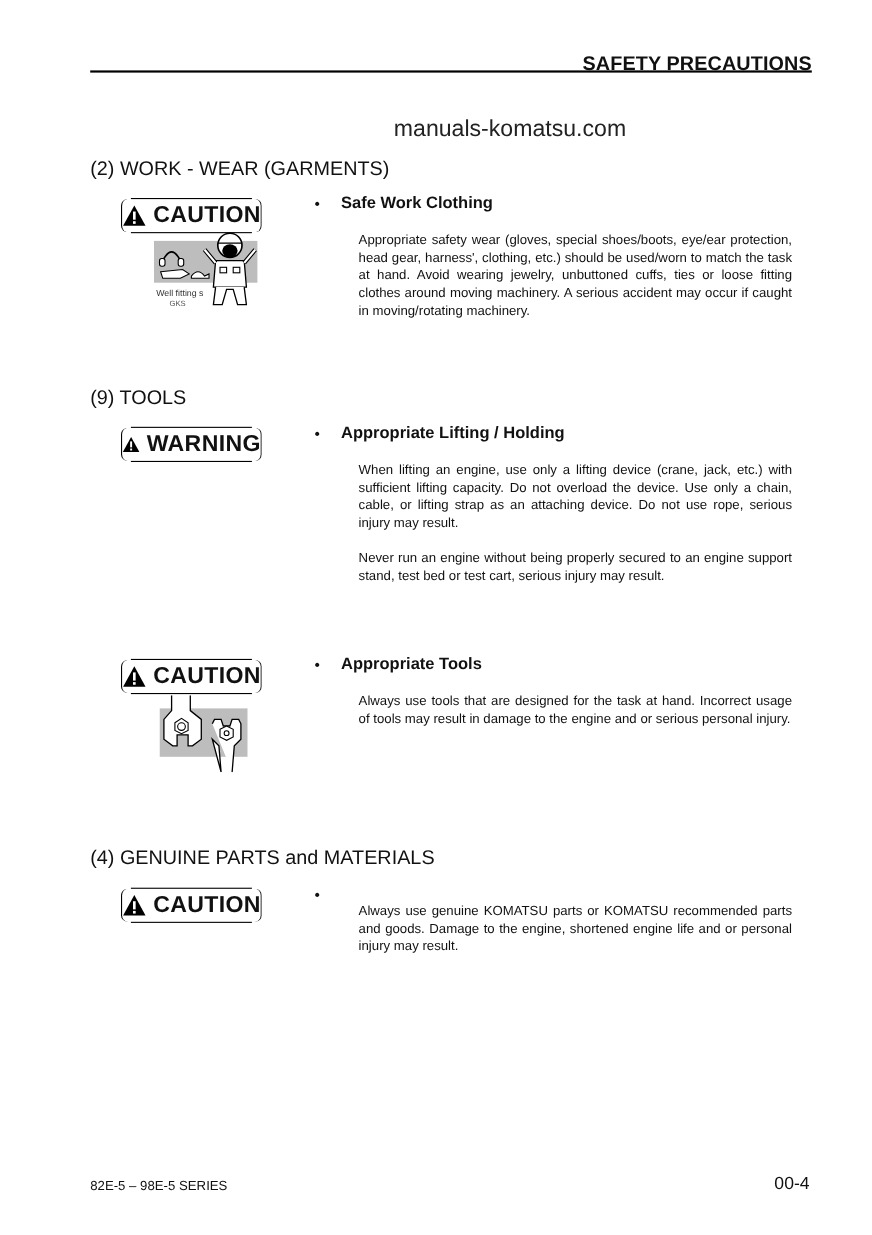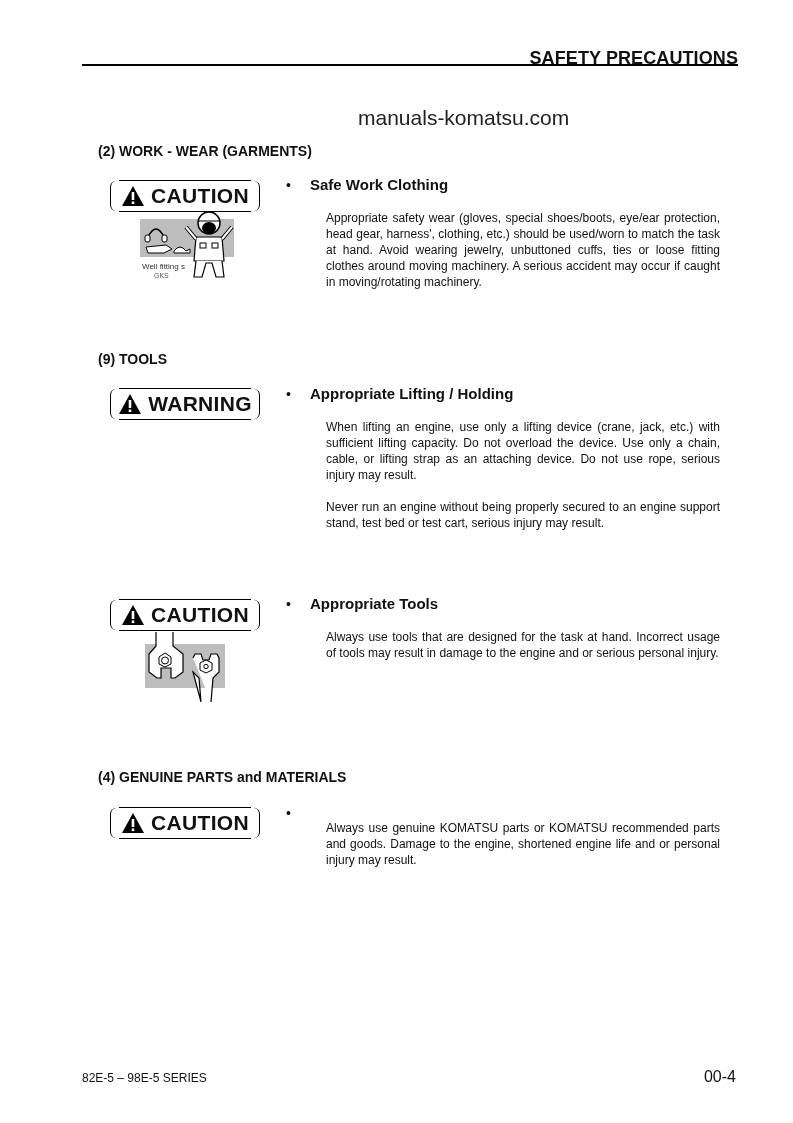--- a/index.html
+++ b/index.html
@@ -2,22 +2,22 @@
 <html><head>
 <meta charset="utf-8">
 <style>
   html, body { margin: 0; padding: 0; background: #ffffff; }
   body { width: 793px; height: 1123px; position: relative; overflow: hidden;
          font-family: "Liberation Sans", sans-serif; color: #111; }
   .abs { position: absolute; }
   .header-title { right: 55px; top: 48px; font-size: 18px; font-weight: bold; letter-spacing: 0.1px; }
   .header-rule { left: 82px; right: 55px; top: 64px; height: 0; border-top: 2px solid #000; }
   .watermark { left: 358px; top: 106px; font-size: 21px; color: #222; }
-  .section-title { left: 98px; font-size: 14px; font-weight: bold; }
-  .badge { position: absolute; left: 110px; width: 150px; height: 30px; box-sizing: border-box;
+  .section-title { left: 82px; font-size: 18px; font-weight: normal; }
+  .badge { position: absolute; left: 110px; width: 128px; height: 30px; box-sizing: border-box;
            border-left: 1.5px solid #000; border-right: 1.5px solid #000; border-radius: 6px;
            display: flex; align-items: center; justify-content: center; gap: 6px; }
   .badge::before, .badge::after { content: ""; position: absolute; left: 8px; right: 8px; height: 0; border-top: 1.5px solid #000; }
   .badge::before { top: -1px; } .badge::after { bottom: -1px; }
   .badge-label { font-size: 21px; font-weight: bold; letter-spacing: 0.3px; }
   .warn-icon { width: 24px; height: 22px; display: inline-block; }
   .item { position: absolute; left: 286px; width: 450px; }
   .bullet { position: absolute; left: 0; top: 1px; font-size: 14px; }
   .item-title { margin-left: 24px; font-size: 15px; font-weight: bold; line-height: 18px; }
   .item-body { margin-left: 24px; font-size: 12px; line-height: 16px; text-align: justify; }

